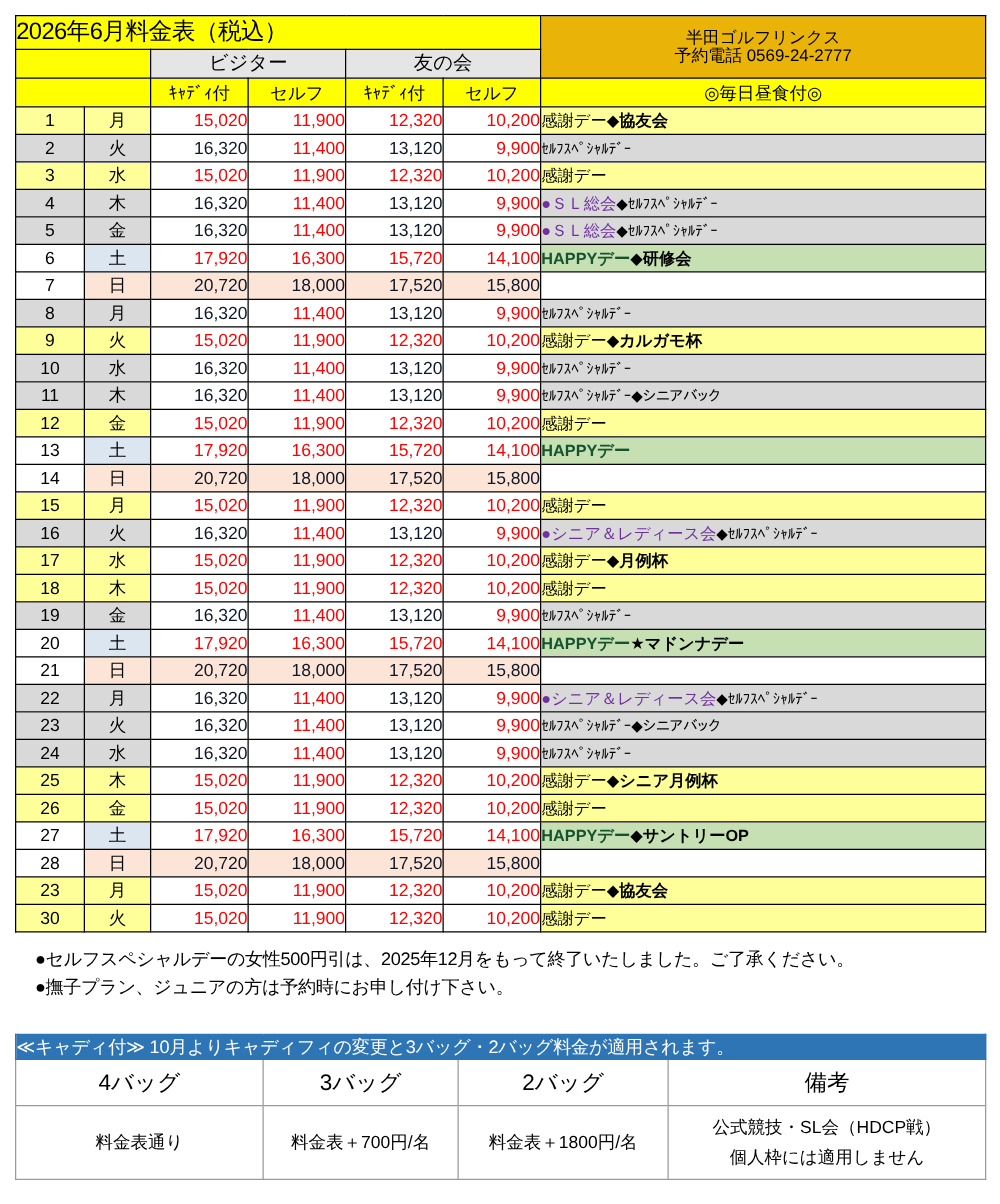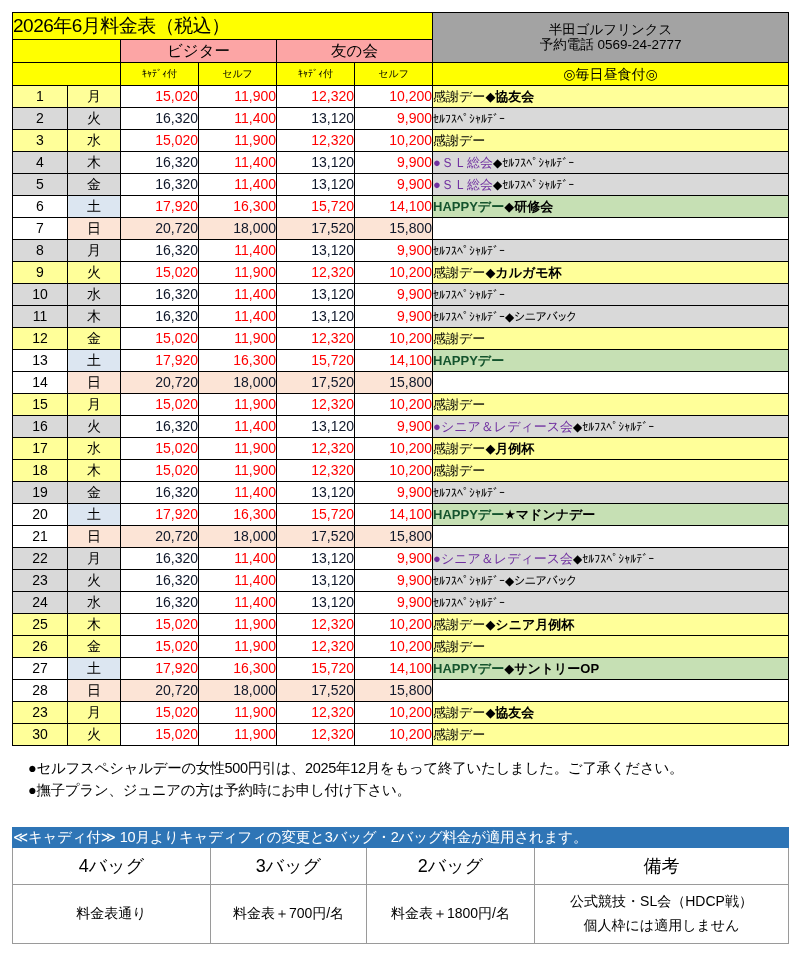--- a/index.html
+++ b/index.html
@@ -55,45 +55,45 @@
     background: #ffff00;
     font-size: 19px;
     font-weight: bold;
     letter-spacing: -0.5px;
     padding: 4px 8px 5px 8px;
     height: 26px;
     vertical-align: middle;
     text-align: left;
   }
   .club-cell {
-    background: #a3a3a3;
+    background: #eab308;
     text-align: center;
     vertical-align: middle;
     font-size: 13.5px;
     line-height: 1.65;
     padding: 3px 2px;
   }
   .club-cell .ln { display: block; }
 
   .grp-head {
-    background: #fca5a5;
+    background: #e5e5e5;
     text-align: center;
     vertical-align: middle;
     font-size: 15.5px;
     font-weight: bold;
     height: 22px;
   }
   .blank-head {
     background: #ffff00;
   }
   .sub-head {
     background: #ffff00;
     text-align: center;
     vertical-align: middle;
-    font-size: 10px;
+    font-size: 14px;
     font-weight: bold;
     height: 22px;
     margin-left: 44px;
   }
   .lunch-head {
     background: #ffff00;
     text-align: center;
     vertical-align: middle;
     font-size: 14px;
     font-weight: bold;

